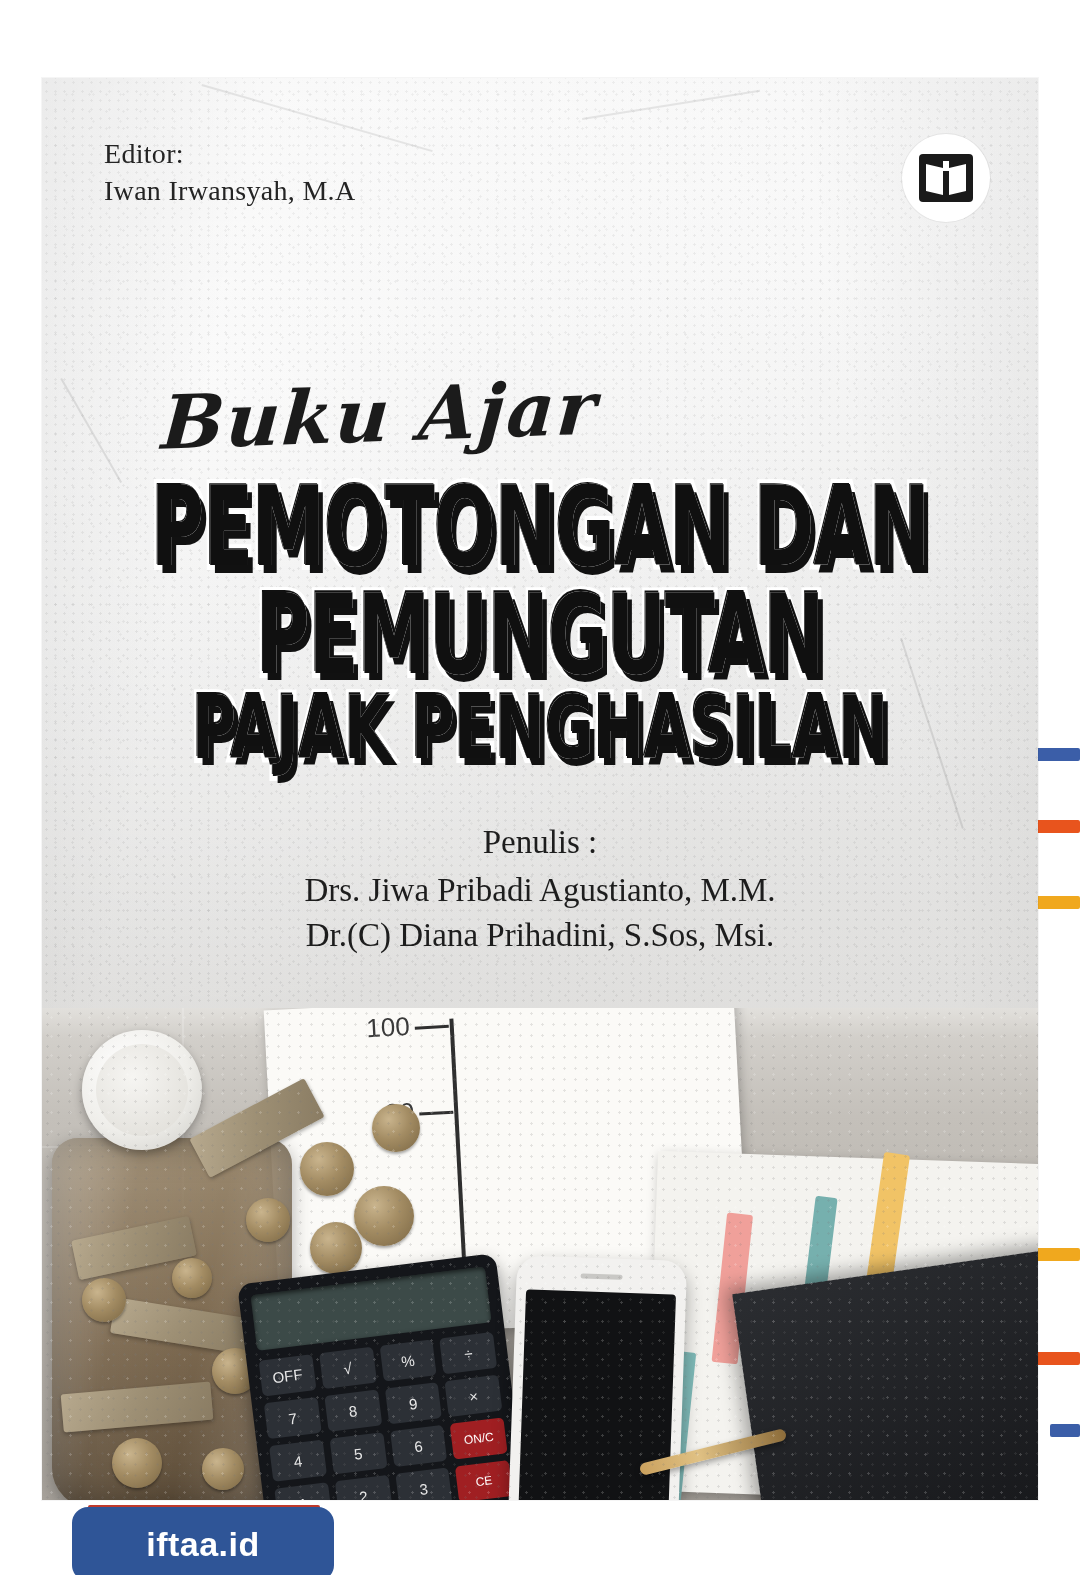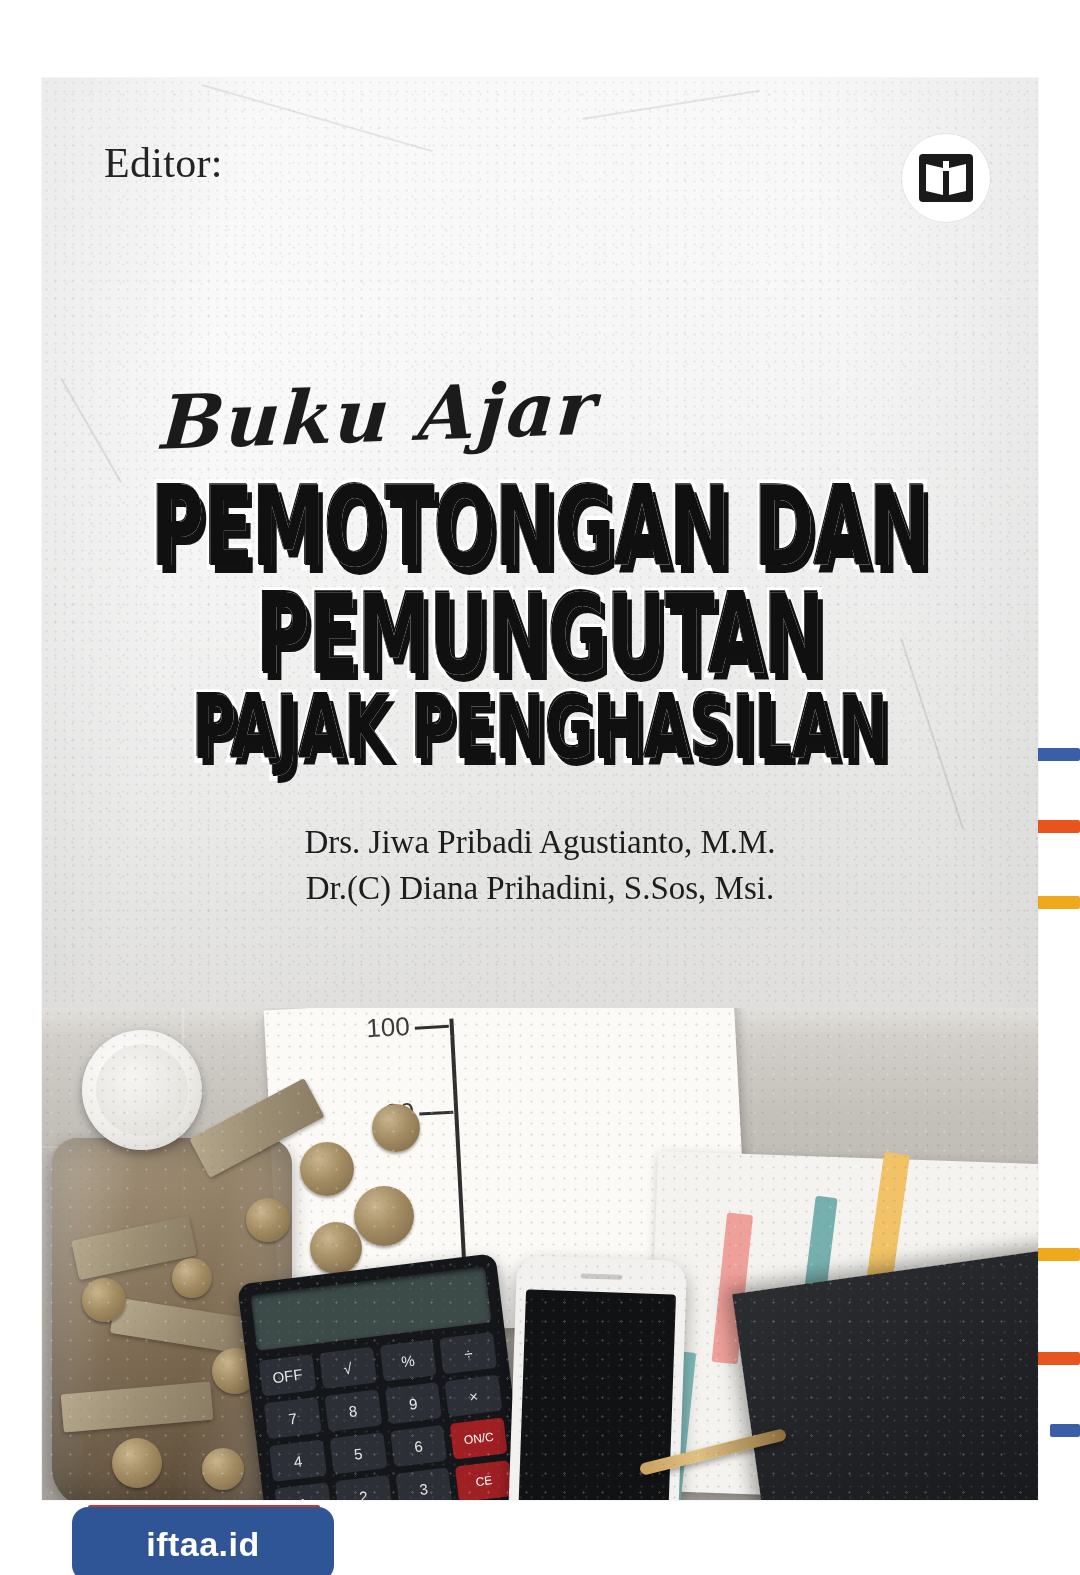--- a/index.html
+++ b/index.html
@@ -85,21 +85,21 @@
   }
 
   
   #editor-block {
     position: absolute;
     left: 62px;
     top: 58px;
     z-index: 5;
     color: #242424;
     font-family: "Liberation Serif", serif;
-    font-size: 42px;
+    font-size: 28px;
     line-height: 1.32;
     letter-spacing: 0.3px;
   }
 
   
   #logo {
     position: absolute;
     right: 48px;
     top: 56px;
     width: 88px;
@@ -457,38 +457,40 @@
 
   <div id="cover">
 
     <div class="crack" style="left:160px;top:6px;width:240px;height:2px;transform:rotate(16deg);"></div>
     <div class="crack" style="left:540px;top:40px;width:180px;height:2px;transform:rotate(-9deg);"></div>
     <div class="crack" style="left:20px;top:300px;width:120px;height:2px;transform:rotate(60deg);"></div>
     <div class="crack" style="left:860px;top:560px;width:200px;height:2px;transform:rotate(72deg);"></div>
 
     <div id="editor-block">
       <div>Editor:</div>
+      <div>Iwan Irwansyah, M.A</div>
     </div>
 
     <div id="logo">
       <svg width="60" height="60" viewBox="0 0 60 60">
         <rect x="3" y="6" width="54" height="48" rx="4" fill="#1a1a1a"></rect>
         <path d="M10 16 L27 20 L27 47 L10 43 Z" fill="#ffffff"></path>
         <path d="M50 16 L33 20 L33 47 L50 43 Z" fill="#ffffff"></path>
         <rect x="27" y="13" width="6" height="10" fill="#ffffff"></rect>
       </svg>
     </div>
 
     <div id="title-wrap">
       <div id="script-title">Buku Ajar</div>
       <div id="main-title">PEMOTONGAN DAN PEMUNGUTAN</div>
       <div id="sub-title">PAJAK PENGHASILAN</div>
     </div>
 
     <div id="authors">
+      <div class="penulis-label">Penulis :</div>
       <div>Drs. Jiwa Pribadi Agustianto, M.M.</div>
       <div>Dr.(C) Diana Prihadini, S.Sos, Msi.</div>
     </div>
 
     <div id="photo">
       <div class="tilegrid"></div>
 
       <div class="sheet" id="chart-sheet">
         <div id="chart-axis"></div>
         <div class="tickline" style="top:24px;"></div>

